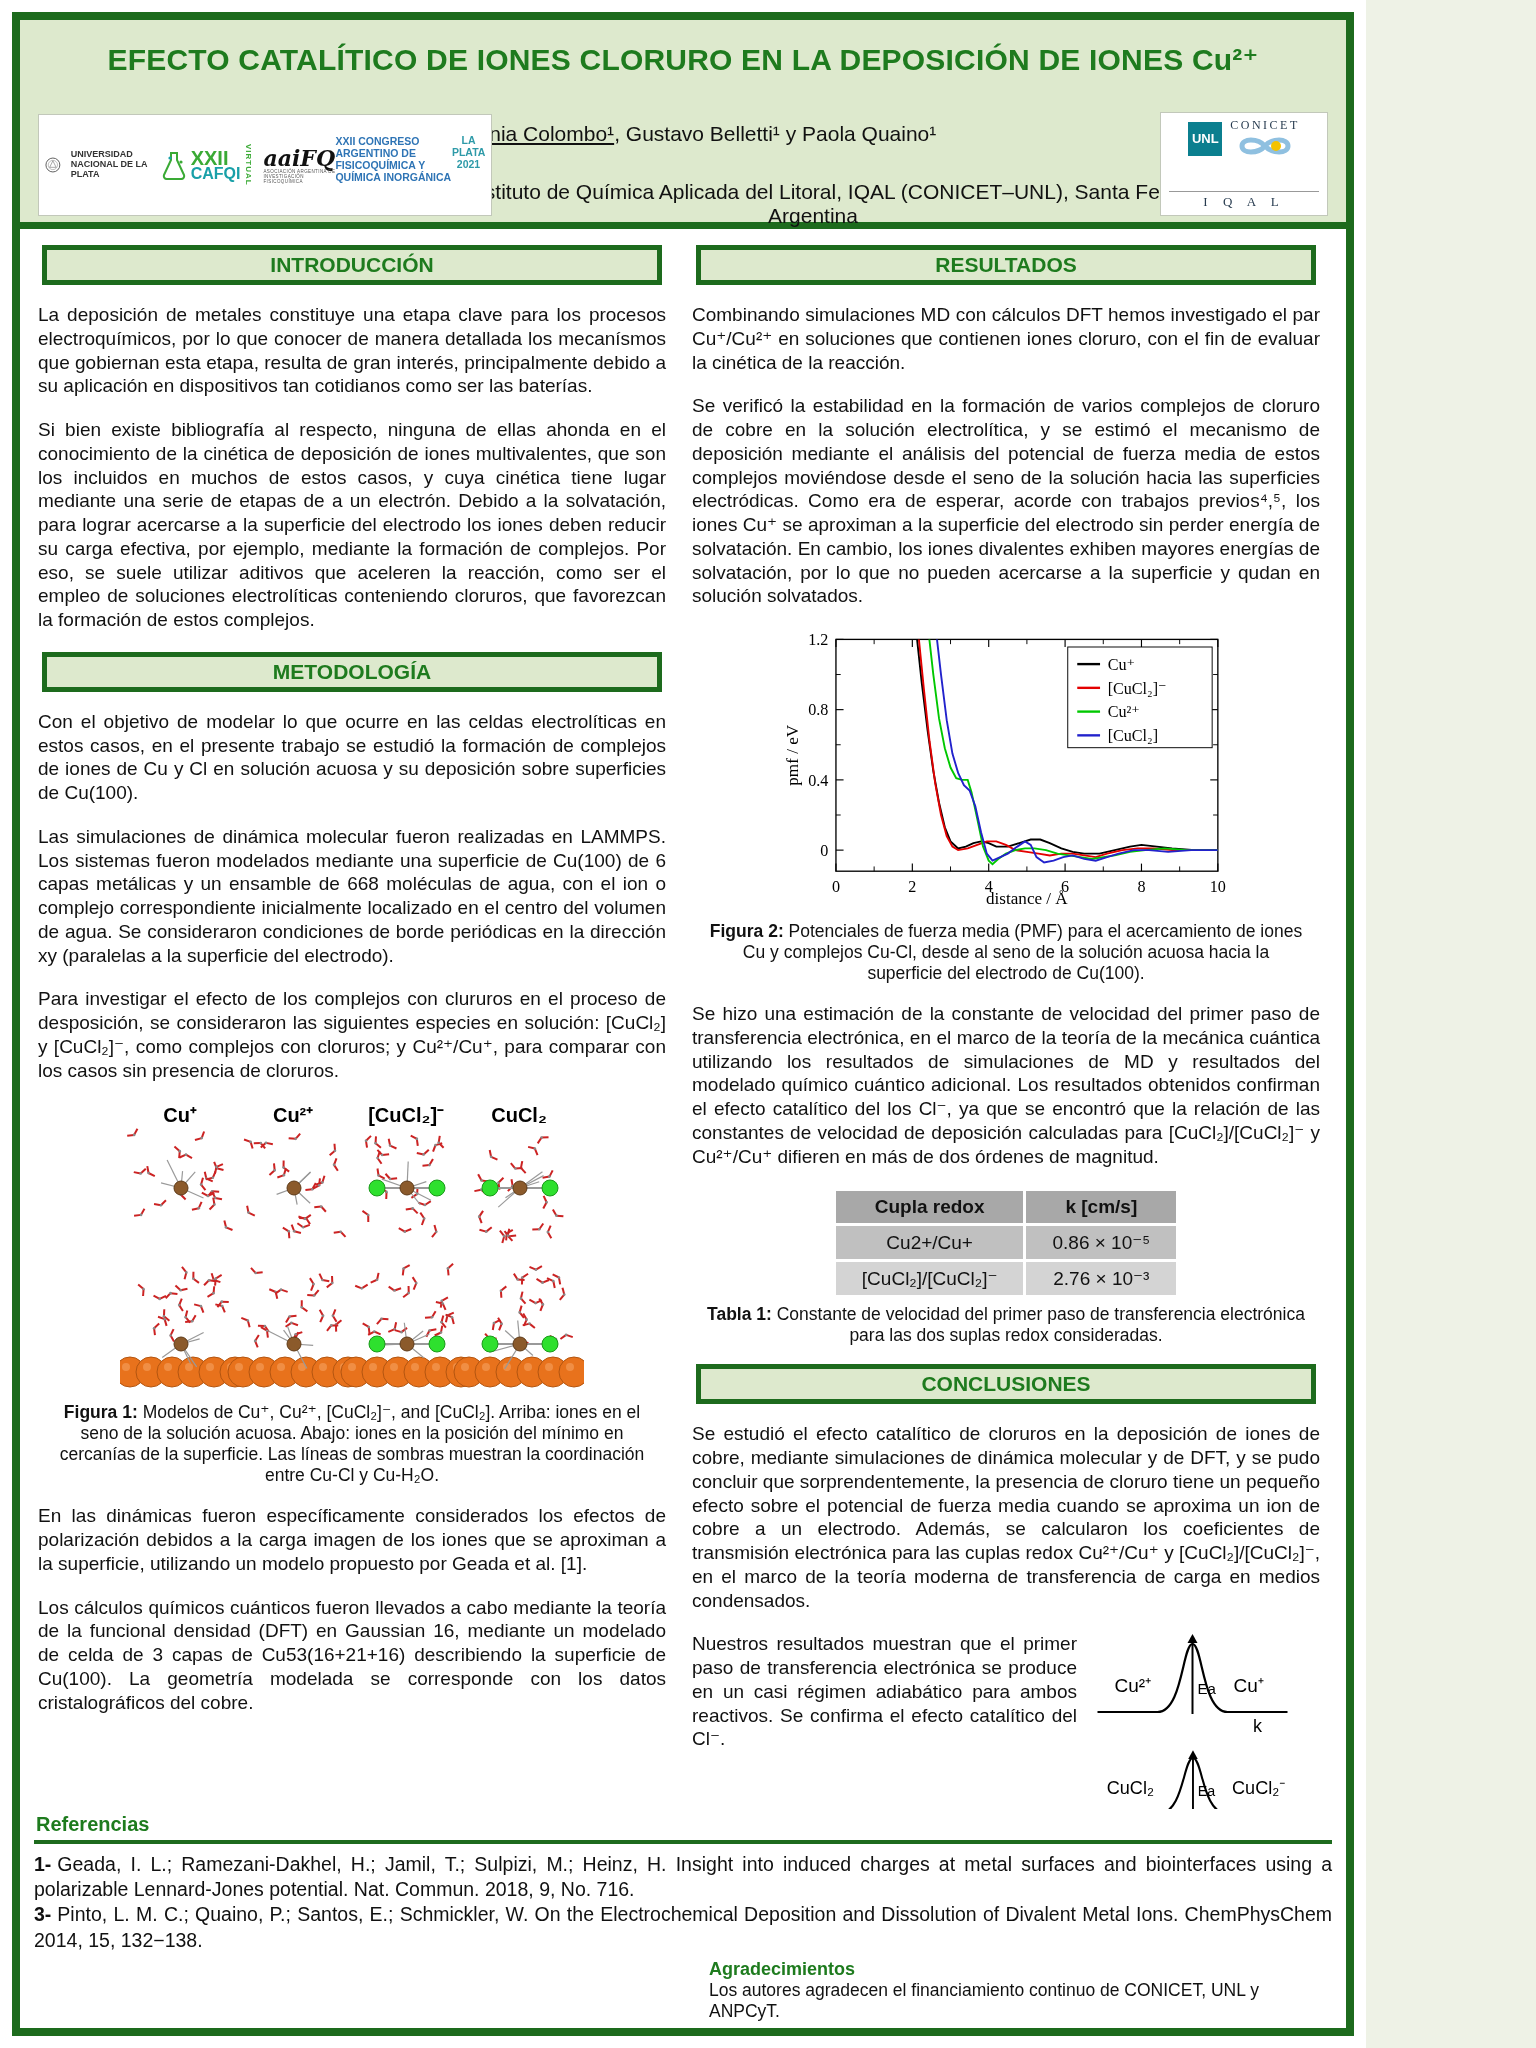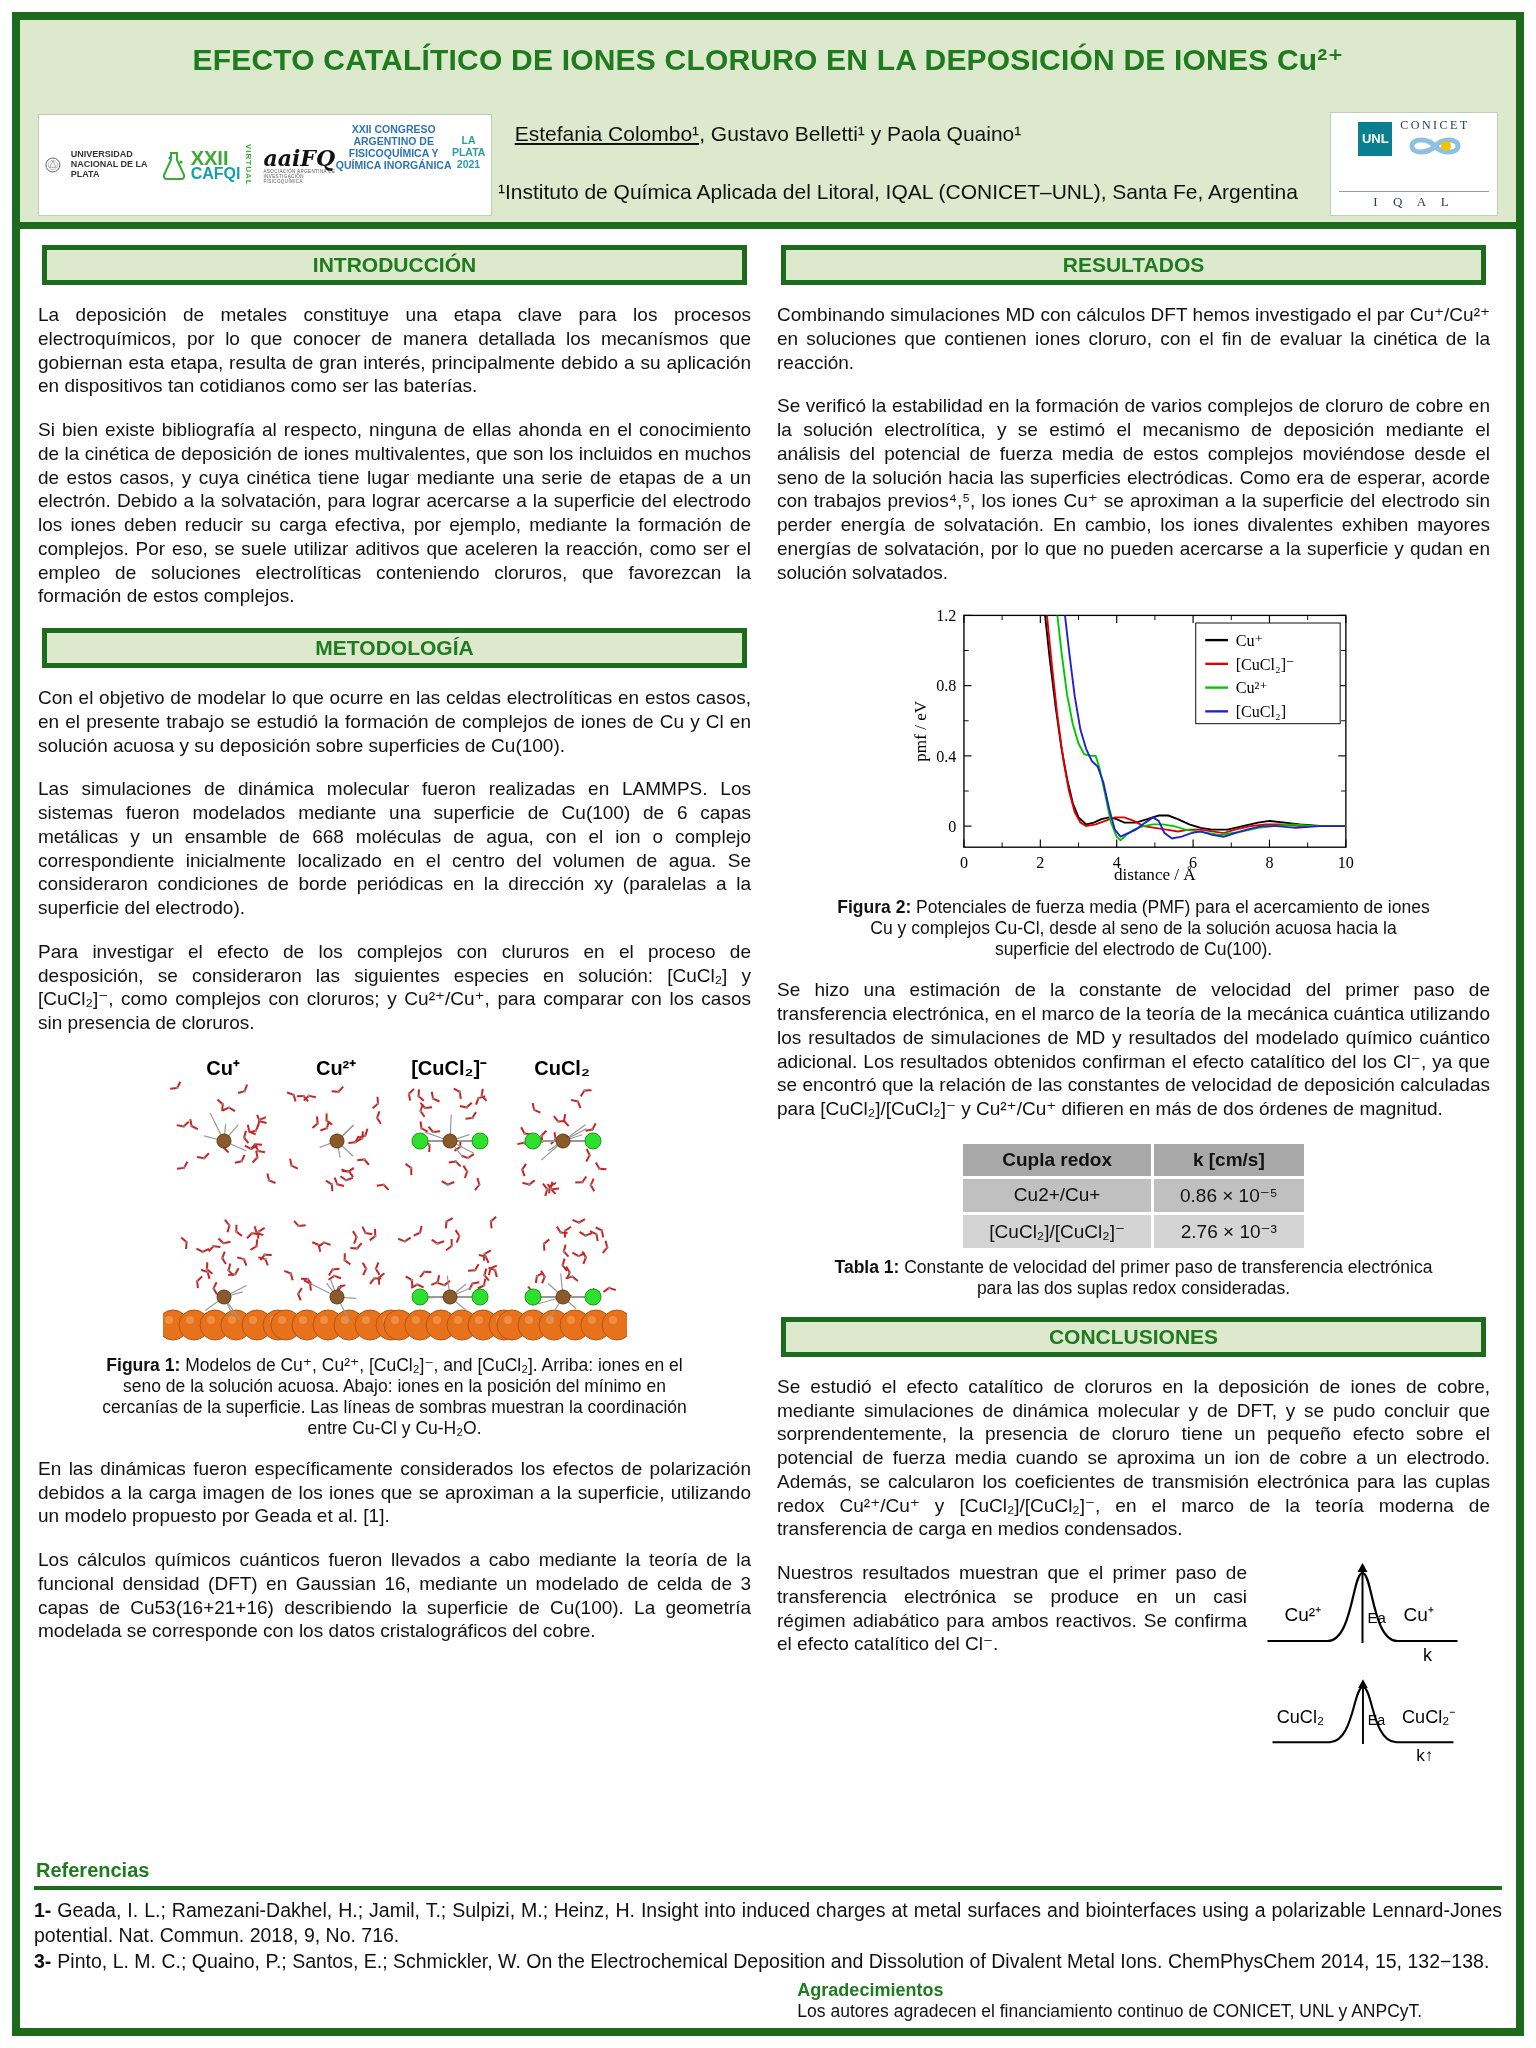--- a/index.html
+++ b/index.html
@@ -1,37 +1,37 @@
 <!DOCTYPE html>
 <html lang="es"><head>
 <meta charset="utf-8">
 <style>
   html,body{margin:0;padding:0;background:#eef2e6;}
-  .poster{position:relative;width:1536px;height:2048px;background:#ffffff;
+  .poster{position:relative;width:1366px;height:2048px;background:#ffffff;
           font-family:"Liberation Sans","DejaVu Sans",sans-serif;color:#111;}
   .frame{position:absolute;inset:12px;border:8px solid #1d6b1d;background:#ffffff;
          display:flex;flex-direction:column;overflow:hidden;}
   
   .band{position:relative;flex:none;height:202px;background:#dde9cd;}
   .title{position:absolute;top:22px;left:40px;right:40px;text-align:center;
          font-size:30px;font-weight:bold;color:#1e7b1e;letter-spacing:.2px;}
   .authors{position:absolute;top:102px;left:0;right:0;text-align:center;font-size:21px;color:#111;}
   .authors .pres{text-decoration:underline;}
   .affil{position:absolute;top:160px;left:430px;right:170px;text-align:center;font-size:21px;color:#111;}
   .logobox{position:absolute;background:#fff;border:1px solid #c2c8ba;}
   .logo-left{left:18px;bottom:6px;width:440px;height:92px;padding:4px 6px;display:flex;flex-direction:row;}
   .logo-left-row{display:flex;align-items:center;gap:10px;justify-content:flex-start;}
   .unlp-text{font-size:9px;line-height:1.1;color:#333;font-weight:bold;}
   .cafqi{display:flex;align-items:center;gap:4px;}
   .cafqi-xxii{font-size:20px;font-weight:bold;color:#3aaa35;line-height:.9;}
   .cafqi-cafqi{font-size:16px;font-weight:bold;color:#18a0a8;line-height:.9;}
   .cafqi-virtual{font-size:8px;font-weight:bold;color:#3aaa35;writing-mode:vertical-rl;letter-spacing:1px;}
   .aaifq{font-family:"DejaVu Serif",serif;font-style:italic;font-weight:bold;font-size:22px;color:#111;line-height:1;}
   .aaifq-sub{font-size:4.5px;color:#555;letter-spacing:.4px;}
-  .congress1{font-size:10.5px;font-weight:bold;color:#2e74b5;text-align:center;margin-top:4px;}
+  .congress1{font-size:10.5px;font-weight:bold;color:#2e74b5;text-align:left;margin-top:16px;}
   .congress2{font-size:10.5px;font-weight:bold;color:#2e9aa8;text-align:center;margin-top:15px;}
   .logo-right{right:18px;bottom:6px;width:150px;height:92px;padding:5px 8px;
               display:flex;flex-direction:column;align-items:center;justify-content:space-between;}
   .lr-top{display:flex;align-items:center;gap:8px;width:100%;justify-content:center;}
   .unl-sq{width:34px;height:34px;background:#0b7f8f;color:#fff;font-weight:bold;font-size:13px;
           display:flex;align-items:center;justify-content:center;}
   .conicet{display:flex;flex-direction:column;align-items:center;}
   .conicet-t{font-family:"Liberation Serif",serif;font-size:12px;letter-spacing:2.5px;color:#273b4f;}
   .iqal{font-family:"Liberation Serif",serif;font-size:13px;letter-spacing:6px;color:#273b4f;
         border-top:1px solid #999;width:100%;text-align:center;padding-top:2px;}

